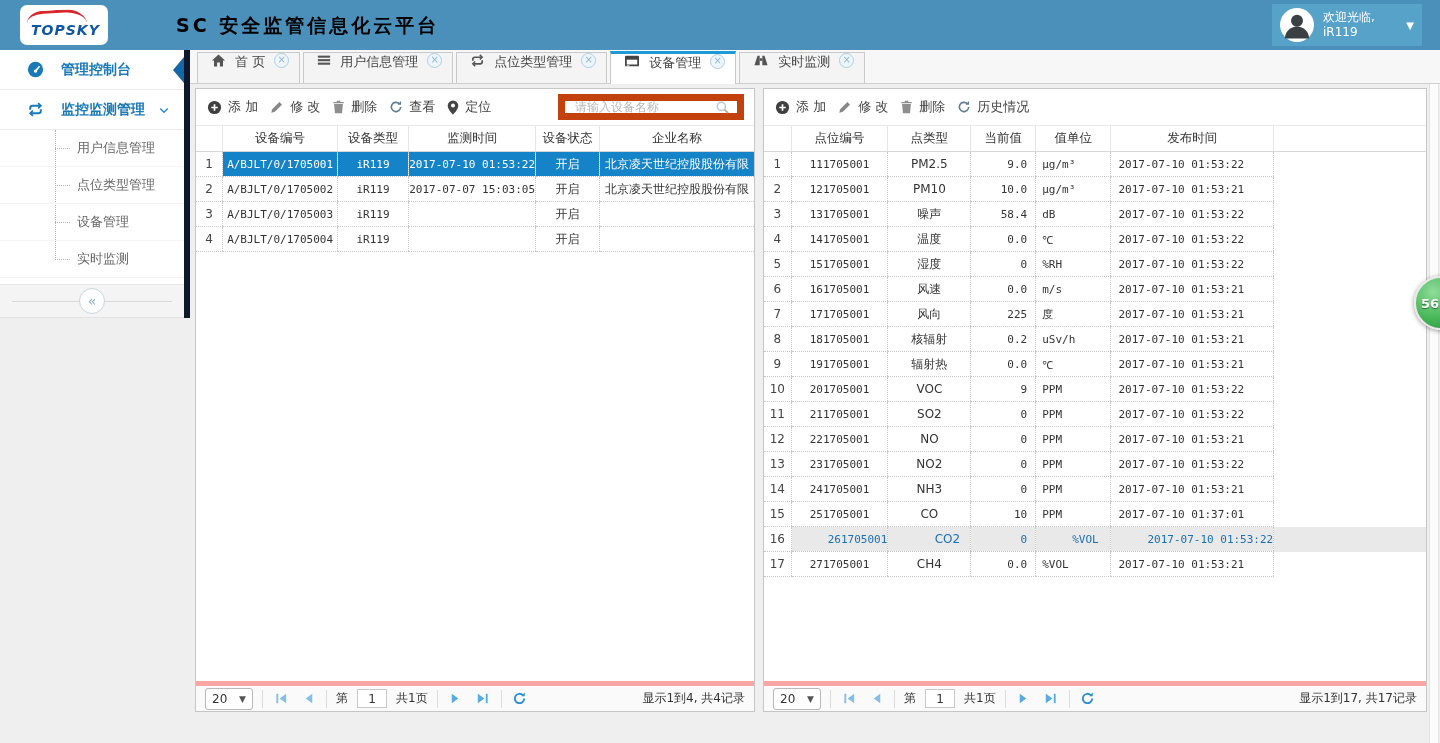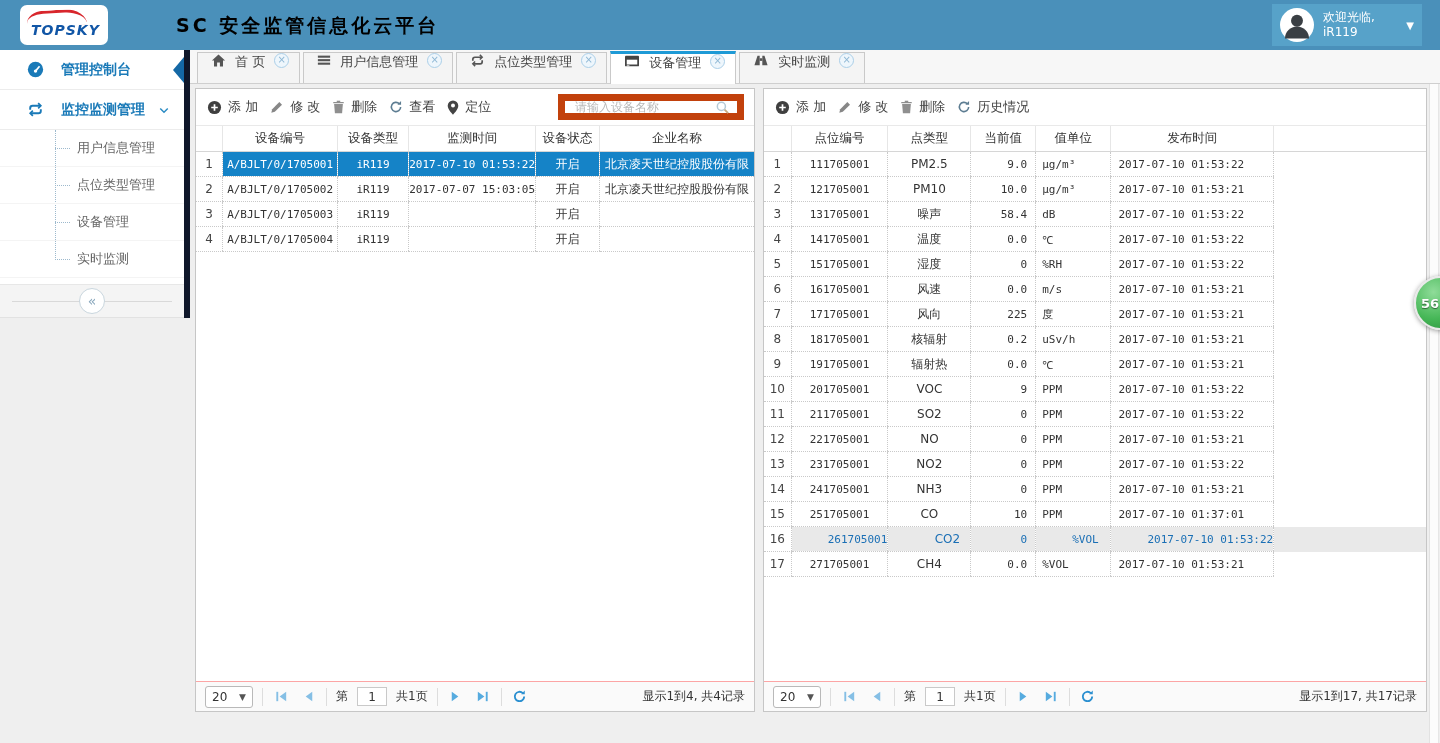--- a/index.html
+++ b/index.html
@@ -75,21 +75,21 @@
      text-align:center; white-space:nowrap; overflow:hidden; }
   .grid td:first-child { border-left:none; color:#444; }
   .grid td.filler { border-bottom:none; }
   .grid tr.selected td:not(:first-child) { background:#1583c7; color:#fff; }
   .grid tr.highlight td:not(:first-child) { background:#e9e9e9; color:#1a6fb5;padding-left:36px; }
   .grid-left  td:nth-child(6) { text-align:left; padding:0 5px; }
   .grid-right td:nth-child(4) { text-align:right; padding-right:8px; }
   .grid-right td:nth-child(5) { text-align:left; padding-left:6px; }
   .grid-right td:nth-child(6) { text-align:left; padding-left:7px; }
 
-  .pagination { position:absolute; left:0; right:0; bottom:0; height:30px; border-top:1px solid #fca5a5;
+  .pagination { position:absolute; left:0; right:0; bottom:0; height:30px; border-top:5px solid #fca5a5;
      background:#fafafa; display:flex; align-items:center; padding:0 9px; gap:9px; font-size:12px; color:#333; }
   .pg-size { width:48px; height:22px; border:1px solid #b9b9b9; background:#fff; border-radius:3px;
      display:flex; align-items:center; justify-content:space-between; padding:0 6px; cursor:pointer; }
   .pg-size .caret { font-size:9px; color:#555; }
   .vsep { width:1px; height:18px; background:#ddd; }
   .pg-btn { display:flex; align-items:center; justify-content:center; width:18px; height:18px; cursor:pointer; }
   .pg-input { width:30px; height:19px; border:1px solid #c9c9c9; text-align:center; font-size:12px;
      font-family:inherit; color:#333; }
   .pg-summary { margin-left:auto; }
 

